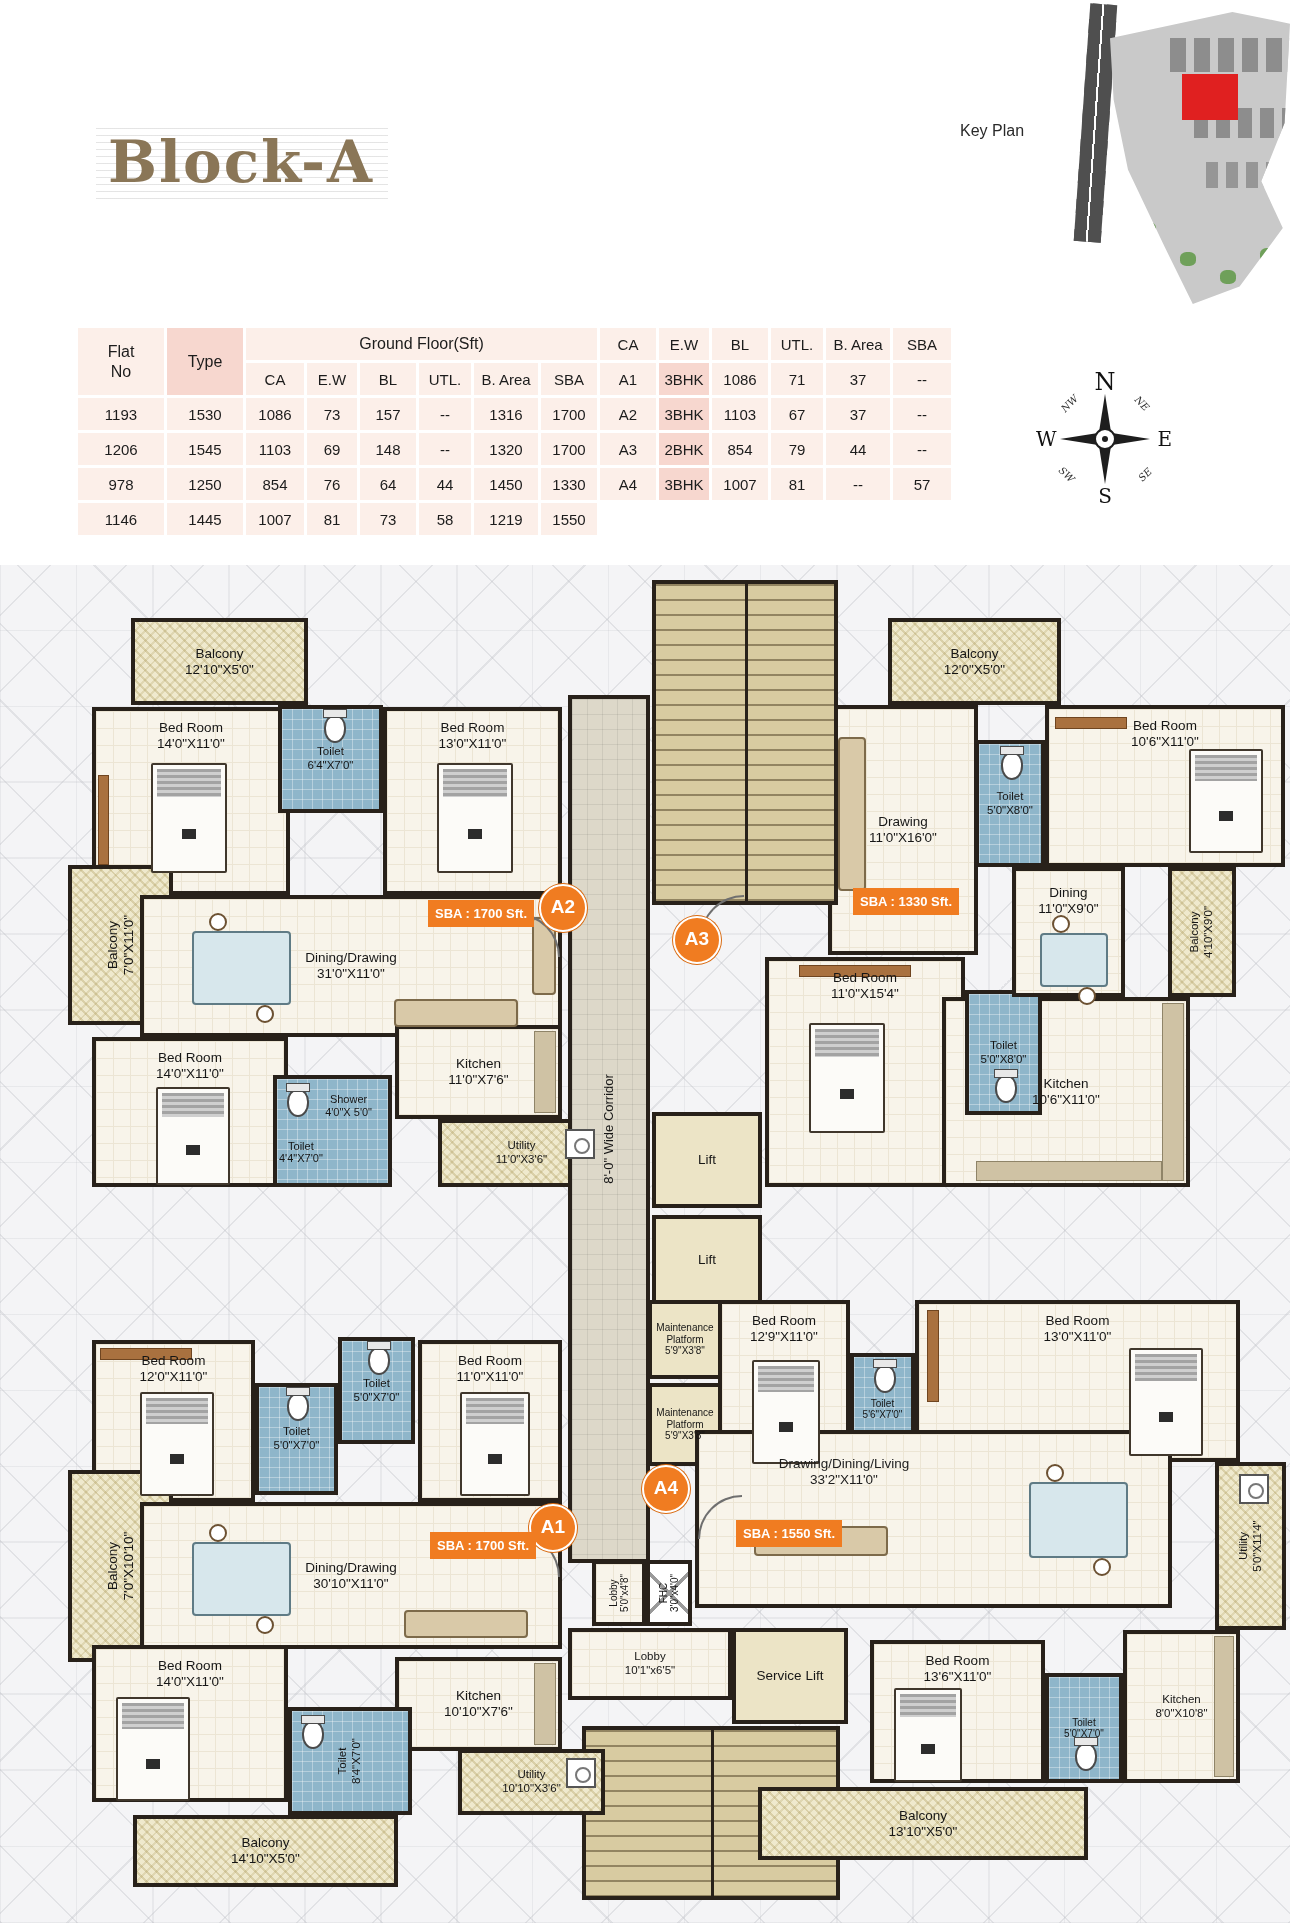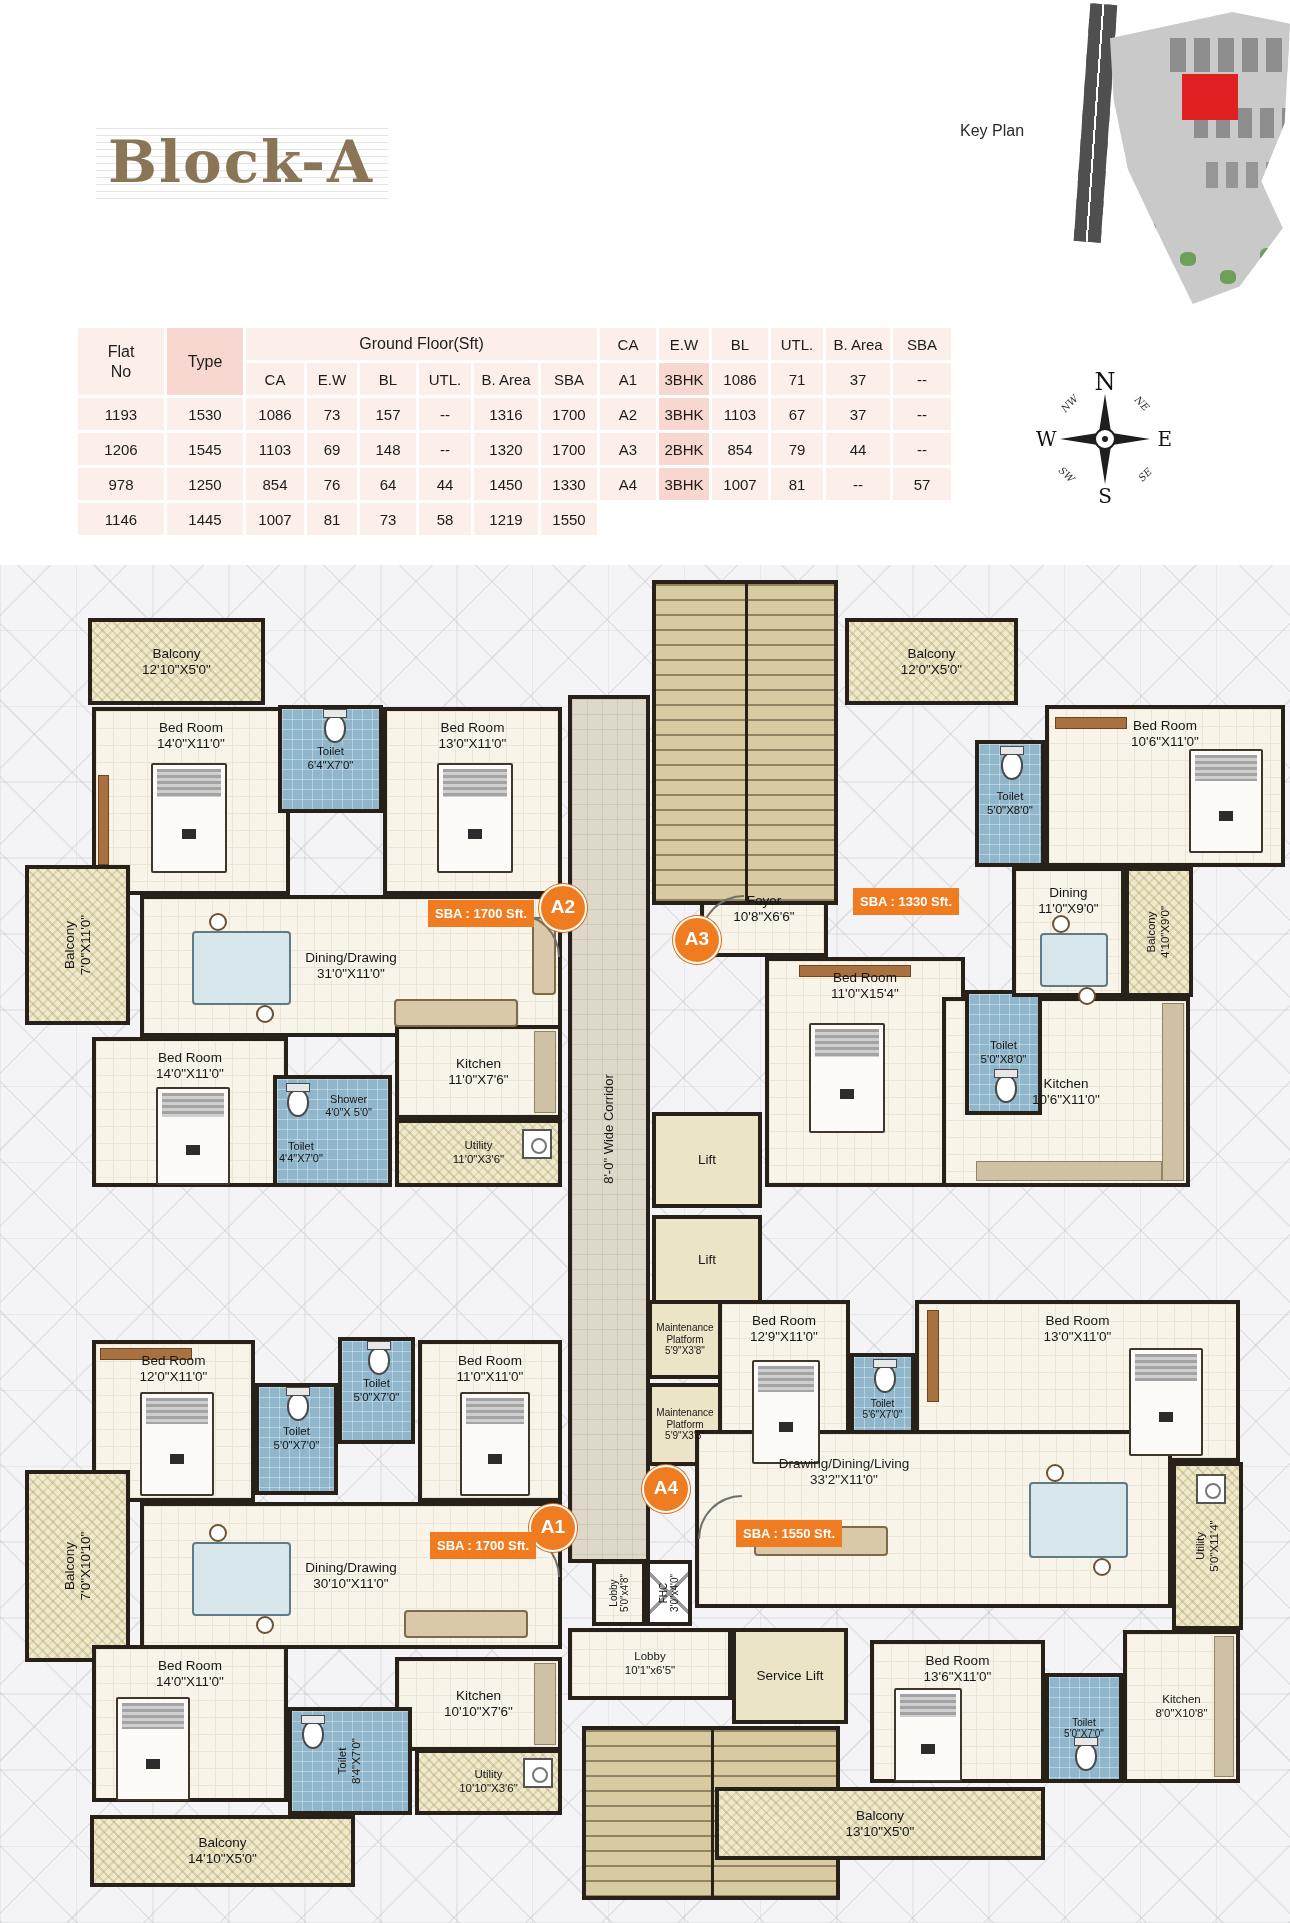--- a/index.html
+++ b/index.html
@@ -68,21 +68,21 @@
       repeating-linear-gradient(-45deg,rgba(188,190,196,.33) 0 1.5px,transparent 1.5px 54px),
       repeating-linear-gradient(0deg,rgba(188,190,196,.22) 0 1.5px,transparent 1.5px 76px),
       repeating-linear-gradient(90deg,rgba(188,190,196,.22) 0 1.5px,transparent 1.5px 76px);}
   .room{position:absolute;box-sizing:border-box;border:4px solid #28211a;}
   .floor{background:#f8f4ea;background-image:linear-gradient(#ece5d4 1px,transparent 1px),
     linear-gradient(90deg,#ece5d4 1px,transparent 1px);background-size:17px 17px;}
   .toilet{background:#8fb6ca;background-image:linear-gradient(rgba(255,255,255,.35) 1px,transparent 1px),
     linear-gradient(90deg,rgba(255,255,255,.35) 1px,transparent 1px);background-size:10px 10px;}
   .balc{background:#efe9cd;background-image:
     repeating-linear-gradient(45deg,rgba(160,140,70,.28) 0 2px,transparent 2px 7px),
-    repeating-linear-gradient(-45deg,rgba(160,140,70,.2) 0 2px,transparent 2px 7px);}
+    repeating-linear-gradient(-45deg,rgba(160,140,70,.2) 0 2px,transparent 2px 7px); margin-left: 43px;}
   .corridor{background:#ddd8c9;background-image:linear-gradient(rgba(0,0,0,.07) 1px,transparent 1px),
     linear-gradient(90deg,rgba(0,0,0,.07) 1px,transparent 1px);background-size:15px 15px;}
   .lift{background:#ece4c6;}
   .stairs{background:#d8cba1;background-image:
     repeating-linear-gradient(to bottom,rgba(60,45,20,.45) 0 2px,transparent 2px 15px);}
   .divider{position:absolute;left:50%;top:0;bottom:0;width:3px;background:#28211a;}
   .fhc{background:#ffffff;background-image:
     linear-gradient(45deg,transparent 47%,#9a9a9a 47% 53%,transparent 53%),
     linear-gradient(-45deg,transparent 47%,#9a9a9a 47% 53%,transparent 53%);}
 
@@ -318,40 +318,41 @@
       </div>
     <div class="wm" style="right:6px;top:6px"></div>
   </div>
 
   <div class="room balc" style="left:845px;top:53px;width:173px;height:87px">
     <div class="rlabel">
         <span>Balcony</span>
         <span>12'0"X5'0"</span>
       </div>
   </div>
+  <div class="room floor" style="left:828px;top:140px;width:150px;height:250px">
+    <div class="rlabel">
+        <span>Drawing</span>
+        <span>11'0"X16'0"</span>
+      </div>
+    <div class="sofa" style="left:6px;top:28px;width:24px;height:150px"></div>
+  </div>
   <div class="room toilet small" style="left:975px;top:175px;width:70px;height:127px">
     <div class="rlabel">
         <span>Toilet</span>
         <span>5'0"X8'0"</span>
       </div>
     <div class="wc" style="left:22px;top:8px"></div>
   </div>
   <div class="room floor" style="left:1045px;top:140px;width:240px;height:162px">
     <div class="rlabel lbl-top">
         <span>Bed Room</span>
         <span>10'6"X11'0"</span>
       </div>
     <div class="bed" style="left:140px;top:40px;width:70px;height:100px"></div>
     <div class="wood" style="left:6px;top:8px;width:70px;height:10px"></div>
-  </div>
-  <div class="room floor" style="left:700px;top:295px;width:128px;height:97px">
-    <div class="rlabel">
-        <span>Foyer</span>
-        <span>10'8"X6'6"</span>
-      </div>
   </div>
   <div class="room floor" style="left:765px;top:392px;width:200px;height:230px">
     <div class="rlabel lbl-top">
         <span>Bed Room</span>
         <span>11'0"X15'4"</span>
       </div>
     <div class="bed" style="left:40px;top:62px"></div>
     <div class="wood" style="left:30px;top:4px;width:110px;height:10px"></div>
   </div>
   <div class="room floor" style="left:942px;top:432px;width:248px;height:190px">

